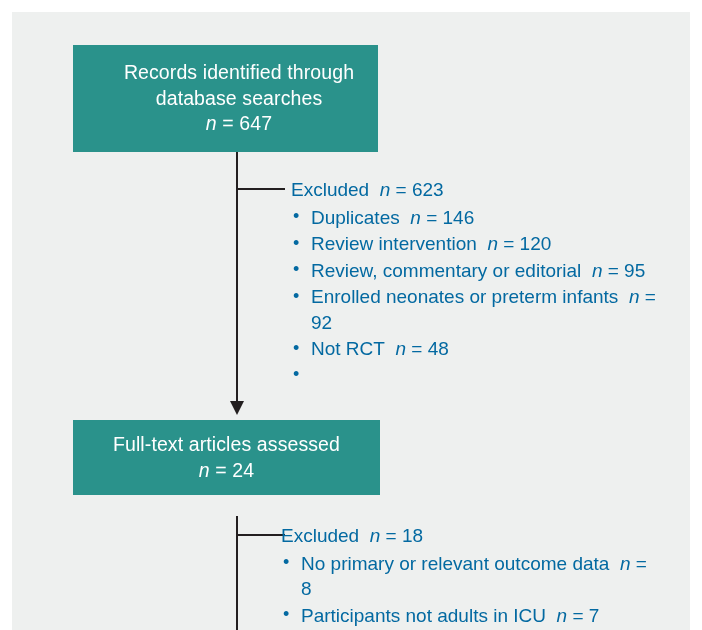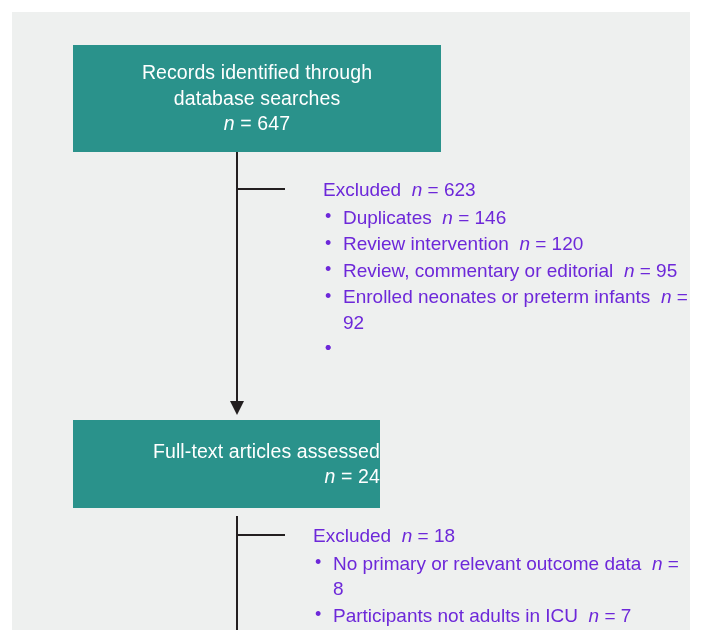--- a/index.html
+++ b/index.html
@@ -37,29 +37,29 @@
     line-height: 1.30;
     font-size: 19.5px;
     letter-spacing: .1px;
   }
   .box .line { display: block; white-space: pre; }
   .box .n-line { margin-top: 0; }
 
   #box-records {
     left: 61px;
     top: 33px;
-    width: 368px;
+    width: 278px;
     height: 107px;
+    padding-left: 27px;
   }
   #box-fulltext {
     left: 61px;
     top: 408px;
     width: 307px;
-    height: 88px;
-    align-items: flex-end;
+    height: 75px;
   }
 
   
   .v-line {
     position: absolute;
     width: 2px;
     background: #231f20;
   }
   #vline-1 { left: 224px; top: 140px; height: 250px; }
   #vline-2 { left: 224px; top: 504px; height: 114px; }
@@ -78,24 +78,23 @@
     height: 0;
     border-left: 7.5px solid transparent;
     border-right: 7.5px solid transparent;
     border-top: 14px solid #231f20;
   }
   #arrow-1 { left: 217.5px; top: 389px; }
 
   
   .excluded-block {
     position: absolute;
-    color: #6d28d9;
+    color: #0369a1;
     font-size: 19px;
     line-height: 1.345;
-    margin-left: 32px;
   }
   #excluded-1 { left: 279px; top: 165px; width: 380px; }
   #excluded-2 { left: 269px; top: 511px; width: 380px; }
 
   .excluded-title {
     white-space: pre;
     margin-bottom: 2px;
   }
 
   .excl-list {
@@ -148,20 +147,21 @@
       <li>
         <span class="bullet">•</span>
         <span class="txt"><span>Review, commentary or editorial</span>&nbsp; <i class="ital">n</i> <span>= 95</span></span>
       </li>
       <li>
         <span class="bullet">•</span>
         <span class="txt"><span>Enrolled neonates or preterm infants</span>&nbsp; <i class="ital">n</i> <span>= 92</span></span>
       </li>
       <li>
         <span class="bullet">•</span>
+        <span class="txt"><span>Not RCT</span>&nbsp; <i class="ital">n</i> <span>= 48</span></span>
       </li>
       <li>
         <span class="bullet">•</span>
       </li>
     </ul>
   </div>
 
   <div class="box" id="box-fulltext">
     <span class="line">Full-text articles assessed</span>
     <span class="line n-line"><i class="ital">n</i> <span>= 24</span></span>

